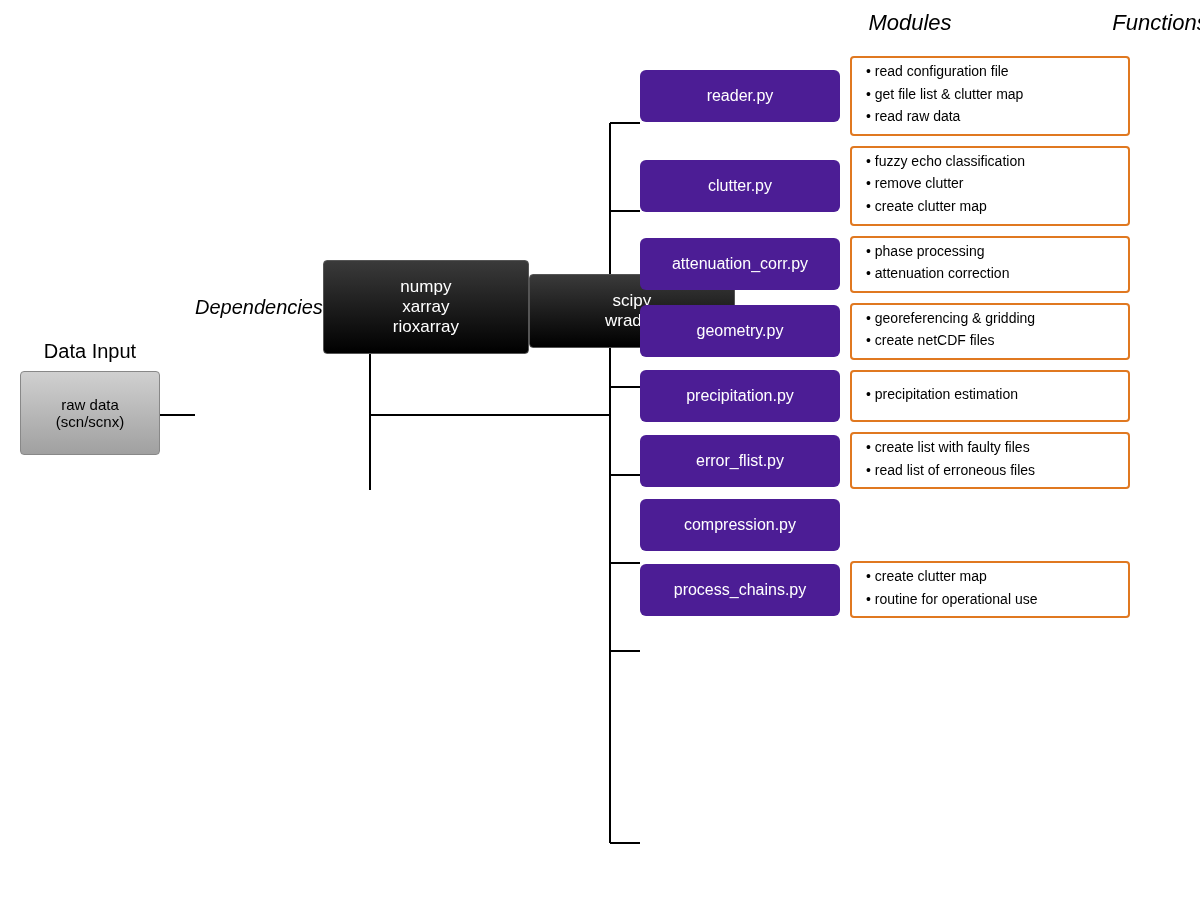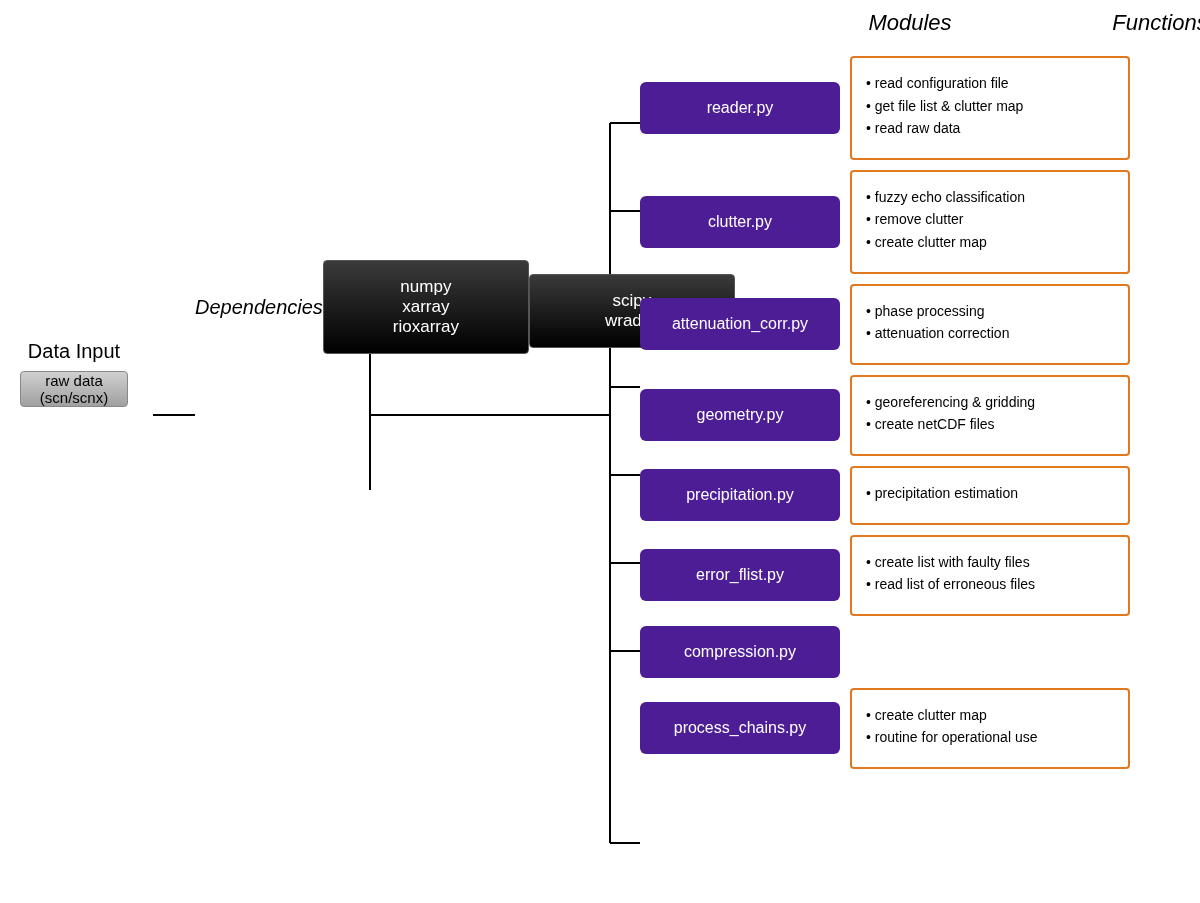--- a/index.html
+++ b/index.html
@@ -31,25 +31,25 @@
     .data-input-label {
       font-size: 20px;
       color: #000;
       margin-bottom: 8px;
     }
 
     .data-input-box {
       background: linear-gradient(to bottom, #d0d0d0, #a0a0a0);
       border: 1px solid #888;
       border-radius: 4px;
-      padding: 0 18px;
+      padding: 24px 18px;
       text-align: center;
       font-size: 15px;
       color: #000;
-      width: 108px;
+      width: 140px;
     }
 
     
     .dependencies-section {
       position: absolute;
       left: 195px;
       top: 260px;
       display: flex;
       flex-direction: row;
       align-items: center;
@@ -110,21 +110,21 @@
       width: 200px;
       min-height: 52px;
       display: flex;
       align-items: center;
       justify-content: center;
     }
 
     .function-box {
       border: 2px solid #e07820;
       border-radius: 4px;
-      padding: 16px 14px;
+      padding: 4px 14px;
       margin-left: 10px;
       font-size: 14px;
       color: #000;
       width: 280px;
       min-height: 52px;
       display: flex;
       flex-direction: column;
       justify-content: center;
     }
 

